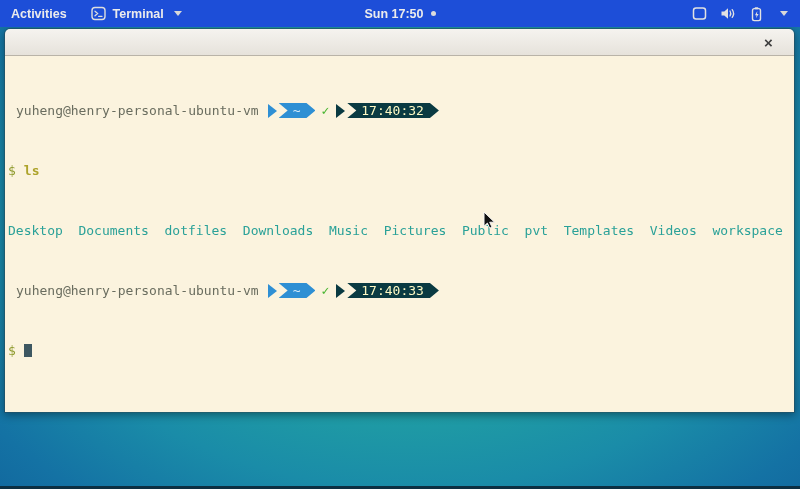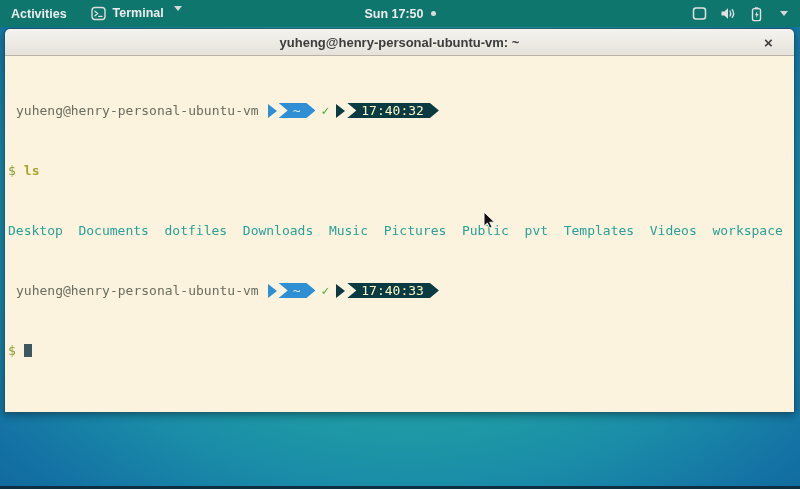--- a/index.html
+++ b/index.html
@@ -2,26 +2,26 @@
 <html><head>
 <meta charset="utf-8">
 <style>
   * { margin:0; padding:0; box-sizing:border-box; }
   html,body { width:800px; height:489px; overflow:hidden; }
   body { font-family:"Liberation Sans", sans-serif; position:relative; background:#000; }
 
   
   .topbar {
     position:absolute; top:0; left:0; width:800px; height:27px;
-    background:#0f766e; color:#ececec; display:flex; align-items:center;
+    background:#1d4ed8; color:#ececec; display:flex; align-items:center;
     font-size:12.5px; font-weight:bold; z-index:30;
   }
   .tb-left { display:flex; align-items:center; gap:24px; padding-left:11px; }
   .activities { cursor:default; }
-  .app-menu { display:flex; gap:7px; }
+  .app-menu { display:flex; align-items:center; gap:7px; }
   .caret-down {
     width:0; height:0; border-left:4px solid transparent; border-right:4px solid transparent;
     border-top:5px solid #d8d8d8; margin-left:3px;
   }
   .tb-clock {
     position:absolute; left:0; right:0; top:0; height:27px;
     display:flex; align-items:center; justify-content:center; gap:7px; pointer-events:none;
   }
   .notif-dot { width:5px; height:5px; border-radius:50%; background:#dcdcdc; }
   .tb-right { position:absolute; right:0; top:0; height:27px; display:flex; align-items:center; gap:13px; padding-right:12px; }
@@ -136,21 +136,20 @@
     <span class="caret-down"></span>
   </div>
 </div>
 
 <div class="desktop">
   <div class="desktop-bottom-edge"></div>
 </div>
 
 <div class="term-window">
   <div class="titlebar">
-    <span class="titlebar-title">yuheng@henry-personal-ubuntu-vm: ~</span>
     <span class="close-btn">
       <span>×</span>
     </span>
   </div>
 
   <div class="term-body">
     
     <div class="line">
       <span class="user-seg">yuheng@henry-personal-ubuntu-vm</span>
       <span class="pl-arrow blue"></span>

